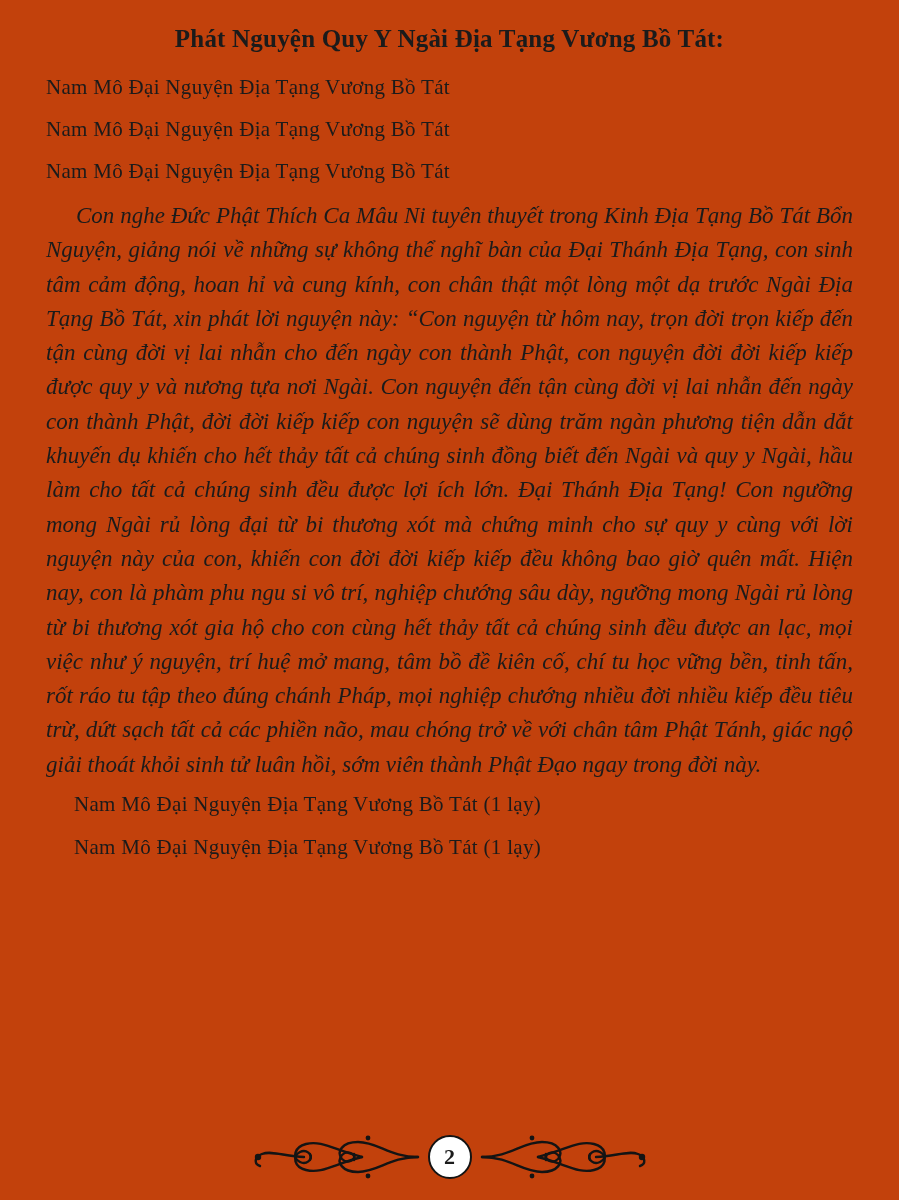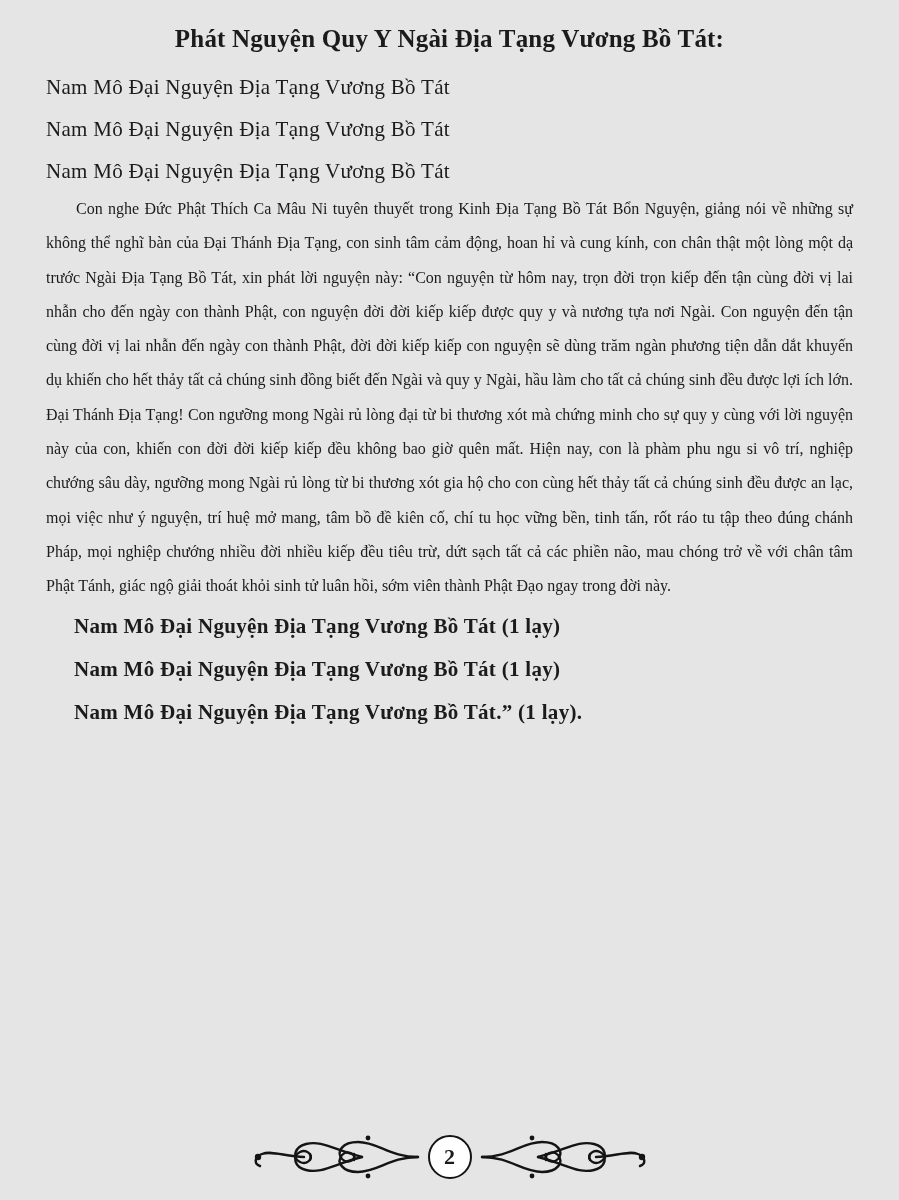--- a/index.html
+++ b/index.html
@@ -1,21 +1,21 @@
 <!DOCTYPE html>
 <html><head>
 <meta charset="utf-8">
 <style>
   * { margin: 0; padding: 0; box-sizing: border-box; }
   html, body { background: #ffffff; }
   .page {
     width: 899px;
     height: 1200px;
     margin: 0 auto;
-    background: #e5e5e5;
+    background: #c2410c;
     color: #1b1b1b;
     font-family: "Liberation Serif", "DejaVu Serif", serif;
     padding: 18px 46px 0 46px;
     position: relative;
     overflow: hidden;
   }
   .title {
     text-align: center;
     font-weight: bold;
     font-size: 25px;
@@ -34,32 +34,33 @@
     line-height: 42px;
     padding-left: 30px;
     white-space: nowrap;
     overflow: hidden;
   }
   .form-line .dots {
     letter-spacing: 3px;
     color: #1b1b1b;
   }
   .body-par {
-    font-size: 16px;
+    margin-top: 7px;
+    font-size: 23px;
     line-height: 34.3px;
     text-align: justify;
     text-indent: 30px;
+    font-style: italic;
   }
   .chant-bottom {
     margin-top: 2px;
     font-size: 21px;
     line-height: 41px;
     padding-left: 28px;
     letter-spacing: 0.3px;
-    font-weight: bold;
   }
   .chant-bottom:first-of-type { margin-top: 10px; }
   .footer {
     position: absolute;
     left: 0; right: 0;
     bottom: 16px;
     display: flex;
     justify-content: center;
     align-items: center;
     gap: 8px;
@@ -90,21 +91,20 @@
   <div class="chant-top">Nam Mô Đại Nguyện Địa Tạng Vương Bồ Tát</div>
   <div class="chant-top">Nam Mô Đại Nguyện Địa Tạng Vương Bồ Tát</div>
   <div class="chant-top">Nam Mô Đại Nguyện Địa Tạng Vương Bồ Tát</div>
 
 
 
   <p class="body-par">Con nghe Đức Phật Thích Ca Mâu Ni tuyên thuyết trong Kinh Địa Tạng Bồ Tát Bổn Nguyện, giảng nói về những sự không thể nghĩ bàn của Đại Thánh Địa Tạng, con sinh tâm cảm động, hoan hỉ và cung kính, con chân thật một lòng một dạ trước Ngài Địa Tạng Bồ Tát, xin phát lời nguyện  này: “Con nguyện từ hôm nay, trọn đời trọn kiếp đến tận cùng đời vị lai nhẫn cho đến ngày con thành Phật, con nguyện đời đời kiếp kiếp được quy y và nương tựa nơi Ngài. Con nguyện đến tận cùng đời vị lai nhẫn đến ngày con thành Phật, đời đời kiếp kiếp con nguyện sẽ dùng trăm ngàn phương tiện dẫn dắt khuyến dụ khiến cho hết thảy tất cả chúng sinh đồng biết đến Ngài và quy y Ngài, hầu làm cho tất cả chúng sinh đều được lợi ích lớn. Đại Thánh Địa Tạng! Con ngưỡng mong Ngài rủ lòng đại từ bi thương xót mà chứng minh cho sự quy y cùng với lời nguyện này của con, khiến con đời đời kiếp kiếp đều không bao giờ quên mất. Hiện nay, con là phàm phu ngu si vô trí, nghiệp chướng sâu dày, ngưỡng mong Ngài rủ lòng từ bi thương xót gia hộ cho con cùng hết thảy tất cả chúng sinh đều được an lạc, mọi việc như ý nguyện, trí huệ mở mang, tâm bồ đề kiên cố, chí tu học vững bền, tinh tấn, rốt ráo tu tập theo đúng chánh Pháp, mọi  nghiệp chướng nhiều đời nhiều kiếp đều tiêu trừ, dứt sạch tất cả các phiền  não, mau chóng trở về với chân tâm Phật Tánh, giác ngộ giải thoát khỏi sinh tử luân hồi, sớm viên thành Phật Đạo ngay trong đời này.</p>
 
   <div class="chant-bottom">Nam Mô Đại Nguyện Địa Tạng Vương Bồ Tát (1 lạy)</div>
   <div class="chant-bottom">Nam Mô Đại Nguyện Địa Tạng Vương Bồ Tát  (1 lạy)</div>
-  <div class="chant-bottom">Nam Mô Đại Nguyện Địa Tạng Vương Bồ Tát.” (1 lạy).</div>
 
   <div class="footer">
     <svg class="flourish" width="170" height="54" viewBox="0 0 170 54" xmlns="http://www.w3.org/2000/svg">
       <g fill="none" stroke="#141414" stroke-width="2.4" stroke-linecap="round">
         <path d="M168,27 C140,27 128,12 108,12 C92,12 86,22 92,29 C97,34 106,31 104,24"></path>
         <path d="M168,27 C140,27 128,42 108,42 C92,42 86,32 92,25 C97,20 106,23 104,30"></path>
         <path d="M112,27 C84,20 72,10 56,14 C44,17 42,28 50,32 C56,35 63,30 60,24"></path>
         <path d="M112,27 C84,34 72,44 56,40 C44,37 42,26 50,22 C56,19 63,24 60,30"></path>
         <path d="M54,27 C36,27 22,20 12,24 C4,27 4,34 10,36"></path>
       </g>

